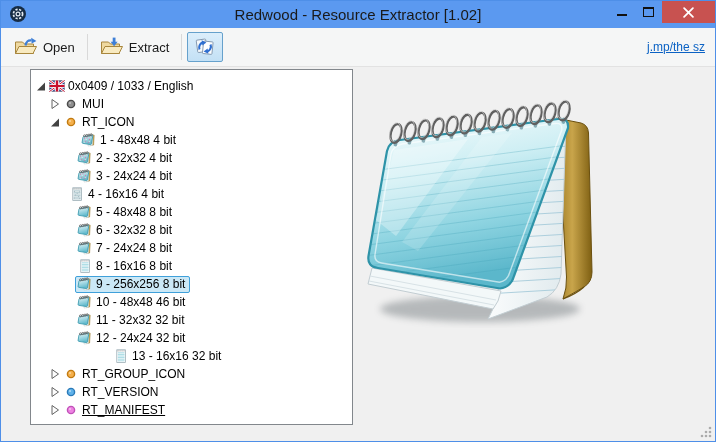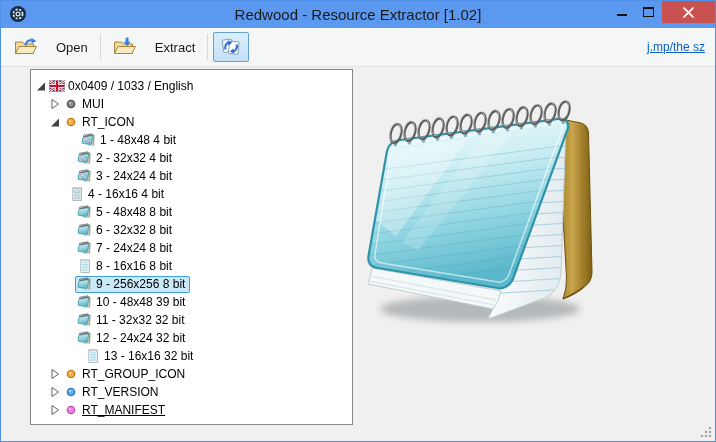--- a/index.html
+++ b/index.html
@@ -9,21 +9,21 @@
   .titlebar{position:relative;height:27px;background:#5B99F0;display:flex;align-items:center;}
   .app-icon{position:absolute;left:8px;top:4px;width:18px;height:18px;}
   .title{width:100%;text-align:center;font-size:15px;color:#1A1A1A;white-space:nowrap;}
   .controls{position:absolute;right:0;top:0;height:22px;display:flex;align-items:stretch;}
   .btn-min,.btn-max{width:27px;display:flex;align-items:center;justify-content:center;}
   .min-glyph{width:10px;height:2px;background:#111;margin-top:6px;}
   .max-glyph{width:9px;height:7px;border:1px solid #111;border-top:2px solid #111;background:transparent;}
   .btn-close{width:53px;background:#C85250;display:flex;align-items:center;justify-content:center;}
   
   .toolbar{position:relative;height:38px;background:#F5F6F6;border-bottom:1px solid #E2E2E2;display:flex;align-items:center;padding:0 6px;}
-  .tb-btn{display:flex;align-items:center;gap:18px;background:transparent;border:1px solid transparent;padding:5px 6px;font-size:13px;color:#1A1A1A;font-family:inherit;cursor:default;}
+  .tb-btn{display:flex;align-items:center;gap:5px;background:transparent;border:1px solid transparent;padding:5px 6px;font-size:13px;color:#1A1A1A;font-family:inherit;cursor:default;}
   .tb-btn.pressed{background:linear-gradient(#DCEEFB,#C3E0F5);border:1px solid #66A1CC;border-radius:2px;}
   .sep{width:1px;height:26px;background:#D9D9D9;margin:0 5px;}
   .link{position:absolute;right:10px;top:50%;transform:translateY(-50%);color:#0B62C4;font-size:12px;text-decoration:underline;cursor:pointer;}
   
   .main{position:relative;height:374px;background:#F0F0F0;}
   .tree-panel{position:absolute;left:29px;top:2px;width:323px;height:356px;box-sizing:border-box;background:#fff;border:1px solid #82878C;overflow:hidden;padding-top:7px;font-size:12px;color:#000;}
   .tree-row{height:18px;display:flex;align-items:center;}
   .expander{width:12px;height:12px;flex:none;display:flex;align-items:center;justify-content:center;}
   .row-content{display:flex;align-items:center;height:17px;box-sizing:border-box;padding:0 4px 0 1px;border:1px solid transparent;border-radius:2px;}
   .row-content.selected{background:#CBE8F6;border-color:#3FA0DA;}
@@ -401,21 +401,21 @@
     <path d="M10,2.6 L13.2,3.2 L12.6,13 L9.4,13.6 Z" fill="#C9A54B" stroke="#8A691B" stroke-width="0.5"></path>
     <path d="M8,3.2 L12,2.4 L11.4,13.4 L7,14 Z" fill="#FFFFFF" stroke="#B8C4C9" stroke-width="0.5"></path>
     <path d="M2.6,4.6 L11,3.2 Q11.9,3.05 11.75,3.95 L10.4,11.9 Q10.25,12.75 9.35,12.6 L1.8,11.35 Q0.95,11.2 1.1,10.35 L1.9,5.4 Q2,4.7 2.6,4.6 Z" fill="url(#tpg1)" stroke="#2E93A8" stroke-width="0.8"></path>
     <g fill="none" stroke="#606060" stroke-width="0.8">
                 <circle cx="3.6" cy="3.9" r="1.1"></circle>
                 <circle cx="5.8" cy="3.55" r="1.1"></circle>
                 <circle cx="8" cy="3.2" r="1.1"></circle>
                 <circle cx="10.2" cy="2.85" r="1.1"></circle>
               </g>
   </svg>
-            <span class="tree-label">10 - 48x48 39 bit</span>
+            <span class="tree-label">10 - 48x48 46 bit</span>
           </span>
         </div>
         <div class="tree-row" style="padding-left: 32px;">
           <span class="expander"></span>
           <span class="row-content">
             <svg viewBox="0 0 16 16" width="16" height="16" class="tree-icon">
     <defs>
                 <linearGradient id="tpg1" x1="0" y1="0" x2="0.3" y2="1">
                   <stop offset="0" stop-color="#EAF8FA"></stop>
                   <stop offset="1" stop-color="#5FB9CC"></stop>
@@ -450,21 +450,21 @@
     <g fill="none" stroke="#606060" stroke-width="0.8">
                 <circle cx="3.6" cy="3.9" r="1.1"></circle>
                 <circle cx="5.8" cy="3.55" r="1.1"></circle>
                 <circle cx="8" cy="3.2" r="1.1"></circle>
                 <circle cx="10.2" cy="2.85" r="1.1"></circle>
               </g>
   </svg>
             <span class="tree-label">12 - 24x24 32 bit</span>
           </span>
         </div>
-        <div class="tree-row" style="padding-left: 40px;">
+        <div class="tree-row" style="padding-left: 24px; margin-left: 44px;">
           <span class="expander"></span>
           <span class="row-content">
             <svg viewBox="0 0 16 16" width="16" height="16" class="tree-icon">
     <rect x="3.8" y="1.8" width="8.6" height="12.6" fill="#FFFFFF" stroke="#8FA3AC" stroke-width="0.7"></rect>
     <g stroke="#8FD0DC" stroke-width="0.8">
                 <line x1="4.8" y1="4.8" x2="11.6" y2="4.8"></line>
                 <line x1="4.8" y1="6.4" x2="11.6" y2="6.4"></line>
                 <line x1="4.8" y1="8" x2="11.6" y2="8"></line>
                 <line x1="4.8" y1="9.6" x2="11.6" y2="9.6"></line>
                 <line x1="4.8" y1="11.2" x2="11.6" y2="11.2"></line>

